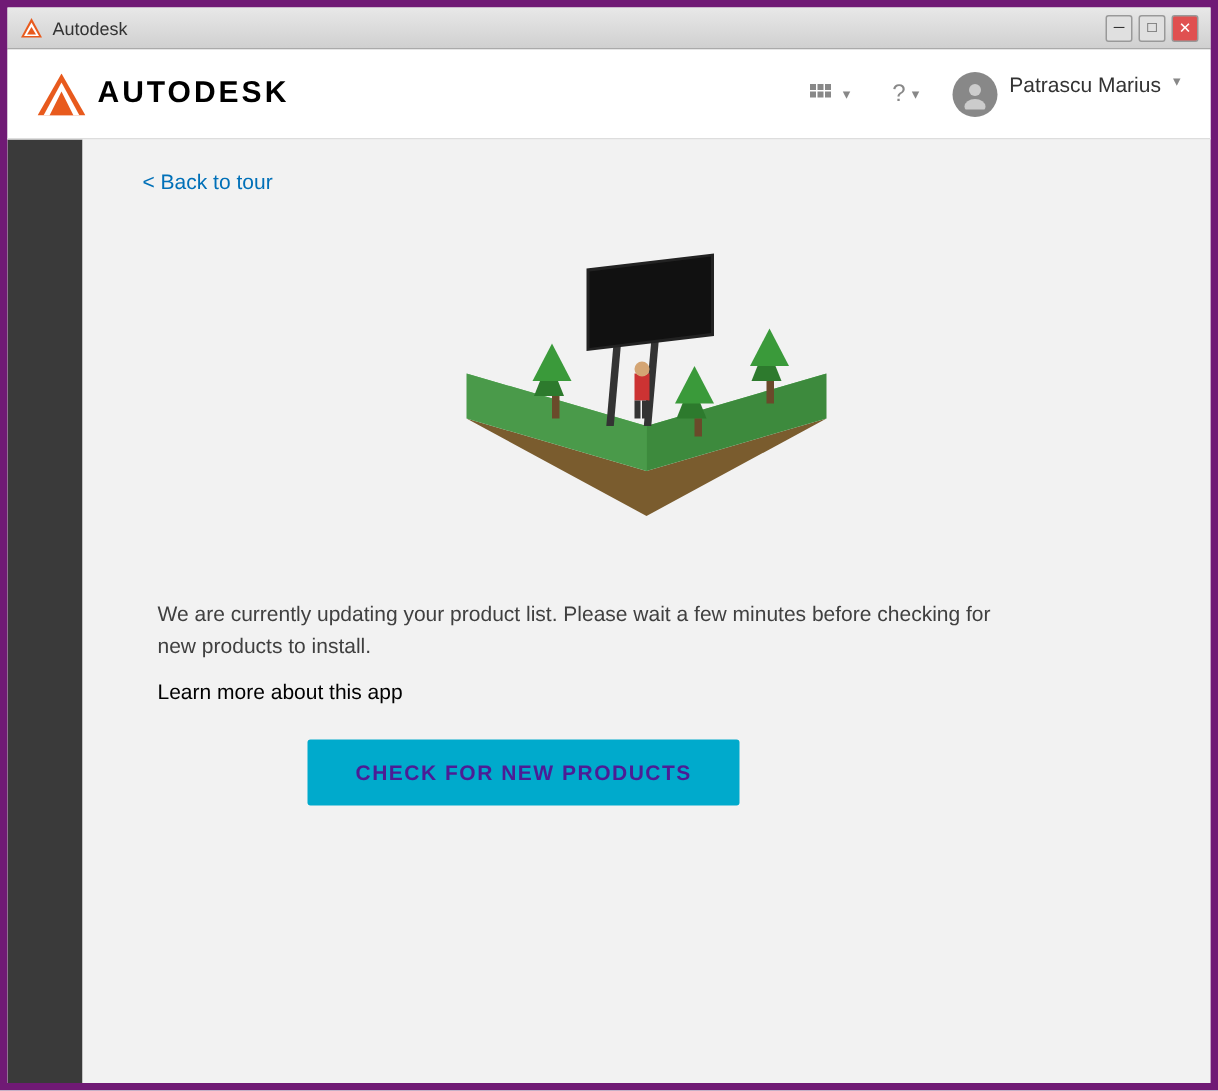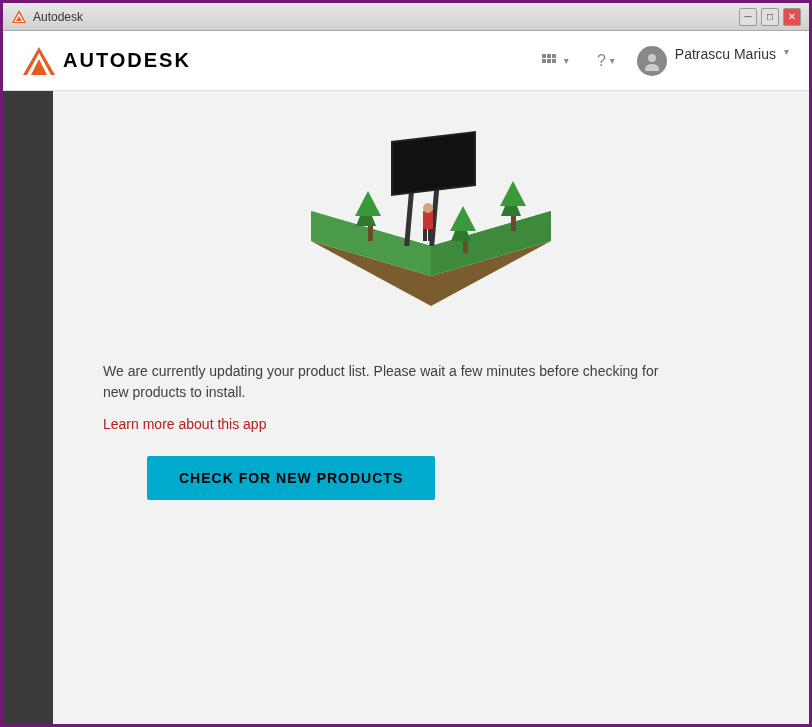--- a/index.html
+++ b/index.html
@@ -2,21 +2,21 @@
 <html><head>
   <meta charset="utf-8">
   <style>
     * { margin: 0; padding: 0; box-sizing: border-box; }
     body { width: 812px; height: 727px; font-family: Arial, sans-serif; background: #ccc; overflow: hidden; }
 
     .window-frame {
       width: 812px;
       height: 727px;
       background: #f0f0f0;
-      border: 3px solid #701a75;
+      border: 5px solid #701a75;
       display: flex;
       flex-direction: column;
     }
 
     .title-bar {
       height: 28px;
       background: linear-gradient(to bottom, #e8e8e8, #d0d0d0);
       border-bottom: 1px solid #aaa;
       display: flex;
       align-items: center;
@@ -171,40 +171,40 @@
     }
 
     .message-text {
       font-size: 14px;
       color: #404040;
       line-height: 1.5;
       margin-bottom: 12px;
     }
 
     .learn-more-link {
-      color: #b91c1c;
+      color: #000000;
       font-size: 14px;
       cursor: pointer;
       text-decoration: none;
       display: inline-block;
       margin-bottom: 24px;
     }
 
     .check-btn {
       display: inline-block;
       background: #00aacc;
-      color: #000000;
+      color: #4c1d95;
       font-size: 14px;
       font-weight: bold;
       letter-spacing: 1px;
       padding: 14px 32px;
       border: none;
       cursor: pointer;
       border-radius: 2px;
-      margin-left: 44px;
+      margin-left: 100px;
     }
 
     
   </style>
 </head>
 <body>
 
 <div class="window-frame">
 
   <div class="title-bar">
@@ -260,20 +260,21 @@
       </div>
     </div>
   </div>
 
   <div class="main-layout">
 
     <div class="sidebar"></div>
 
     <div class="content-area">
 
+      <a class="back-link">&lt; Back to tour</a>
 
       <div class="illustration-area">
         <svg width="320" height="220" viewBox="0 0 320 220">
 
           <polygon points="160,195 40,130 160,165 280,130" fill="#7a5c2e"></polygon>
 
           <polygon points="160,165 40,100 160,135 280,100" fill="#5cb85c"></polygon>
 
           <polygon points="40,100 40,130 160,165 160,135" fill="#4a9a4a"></polygon>
 

